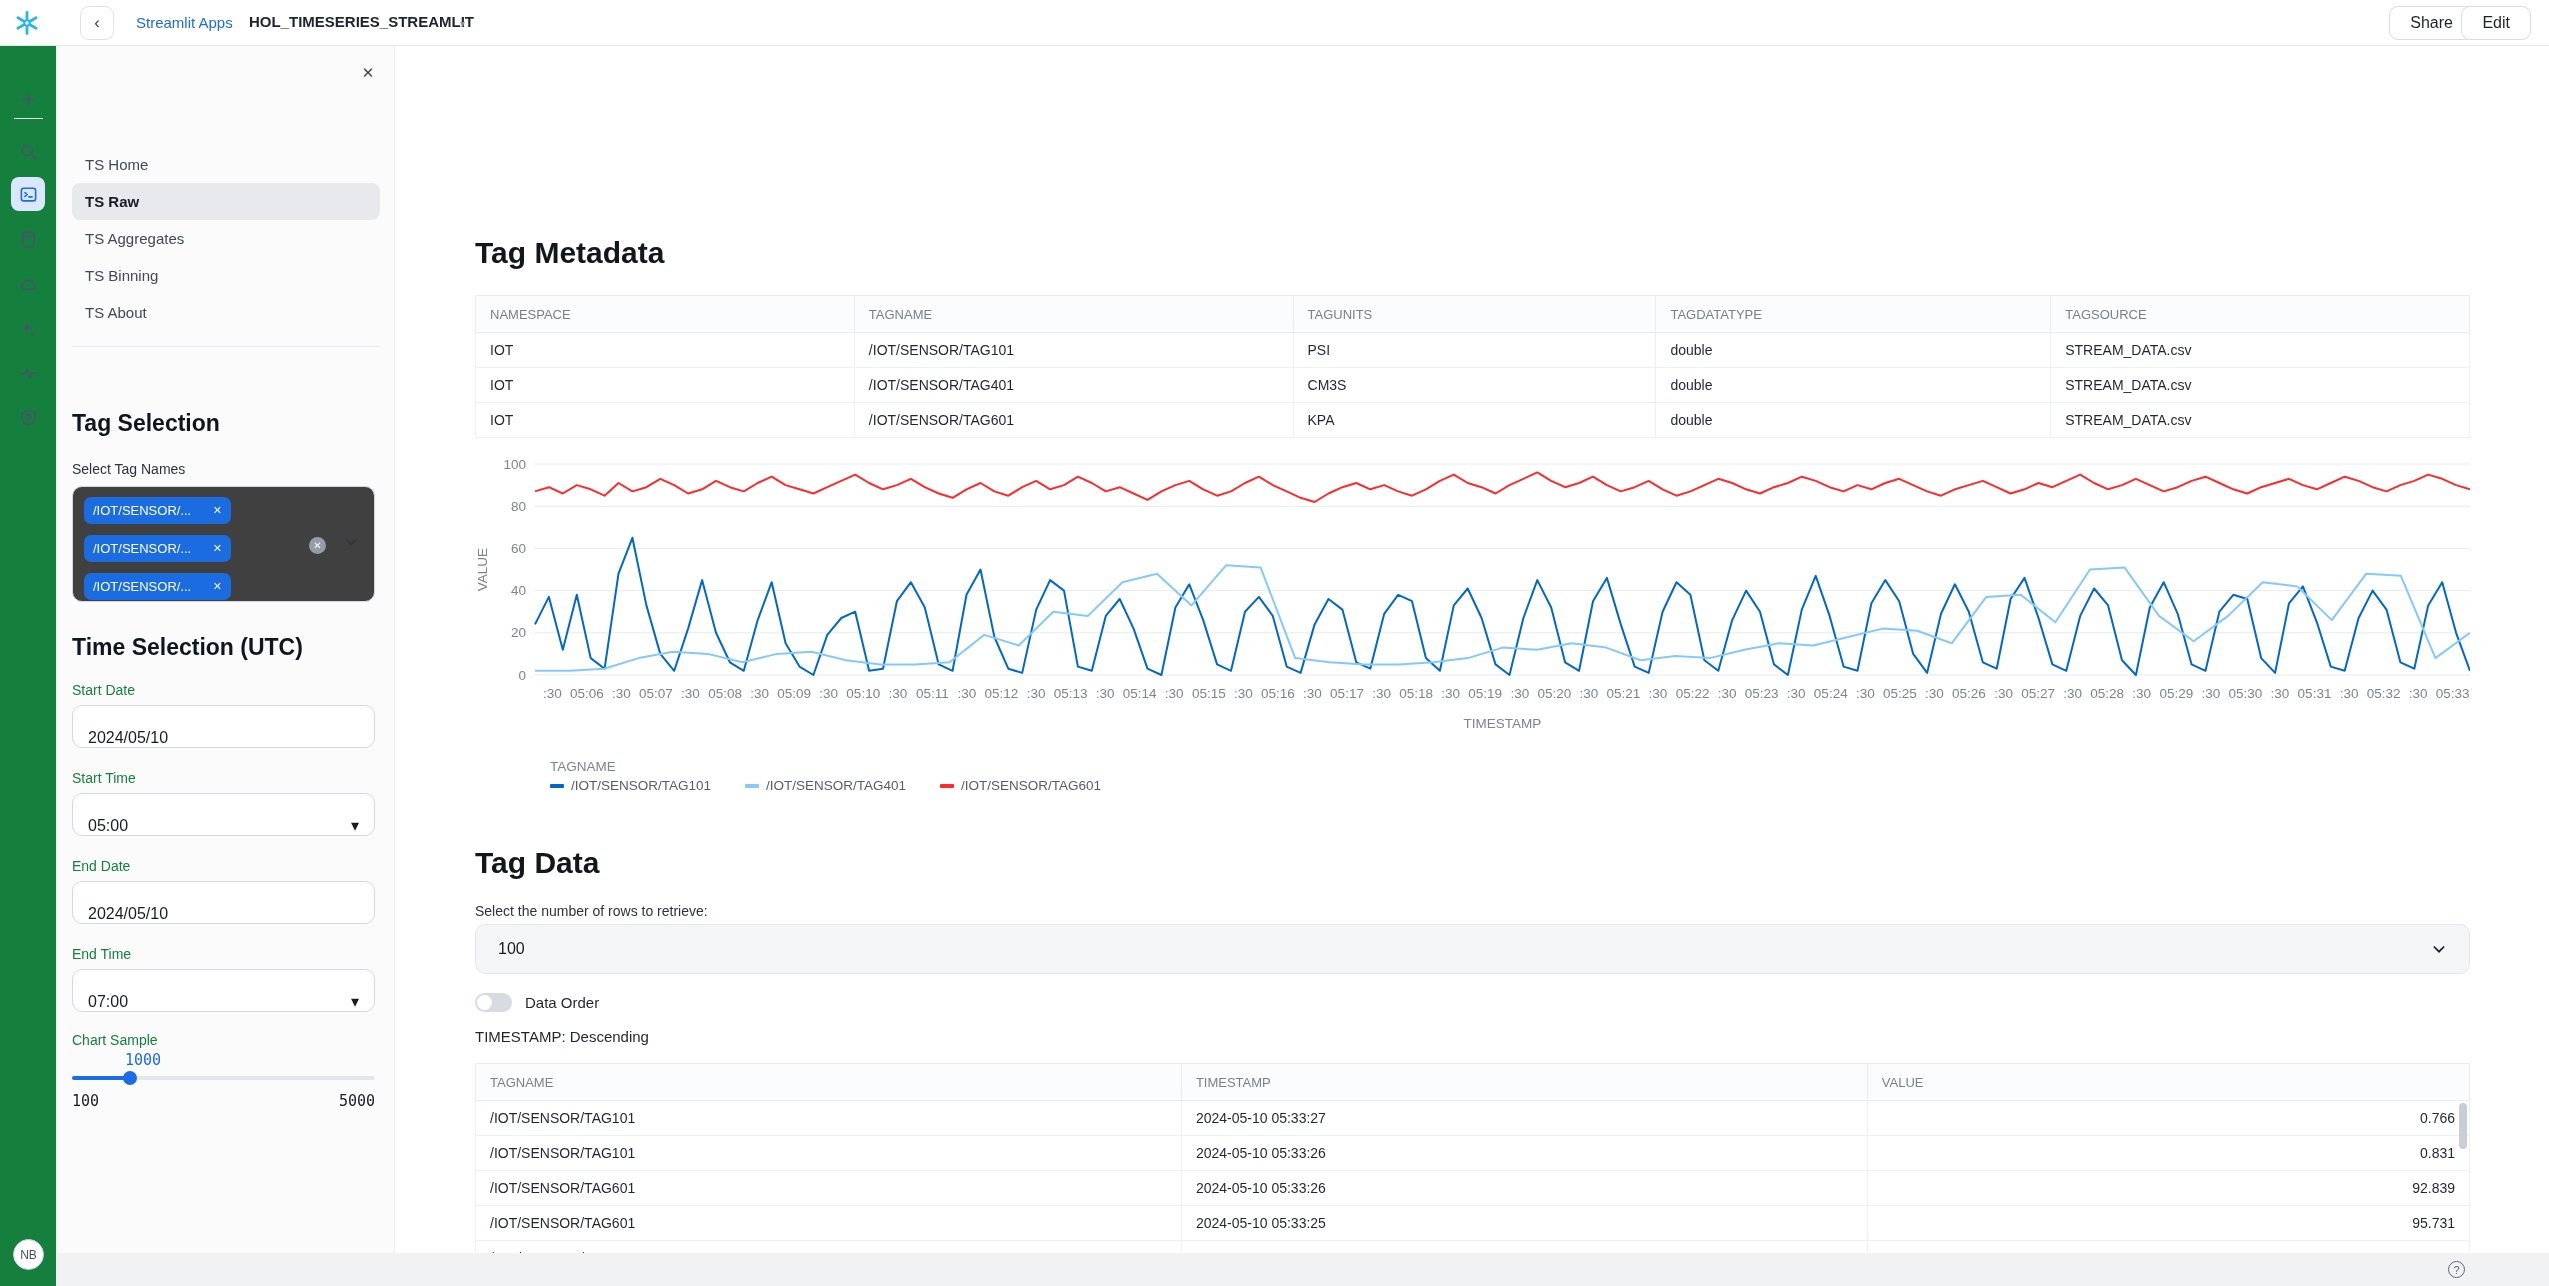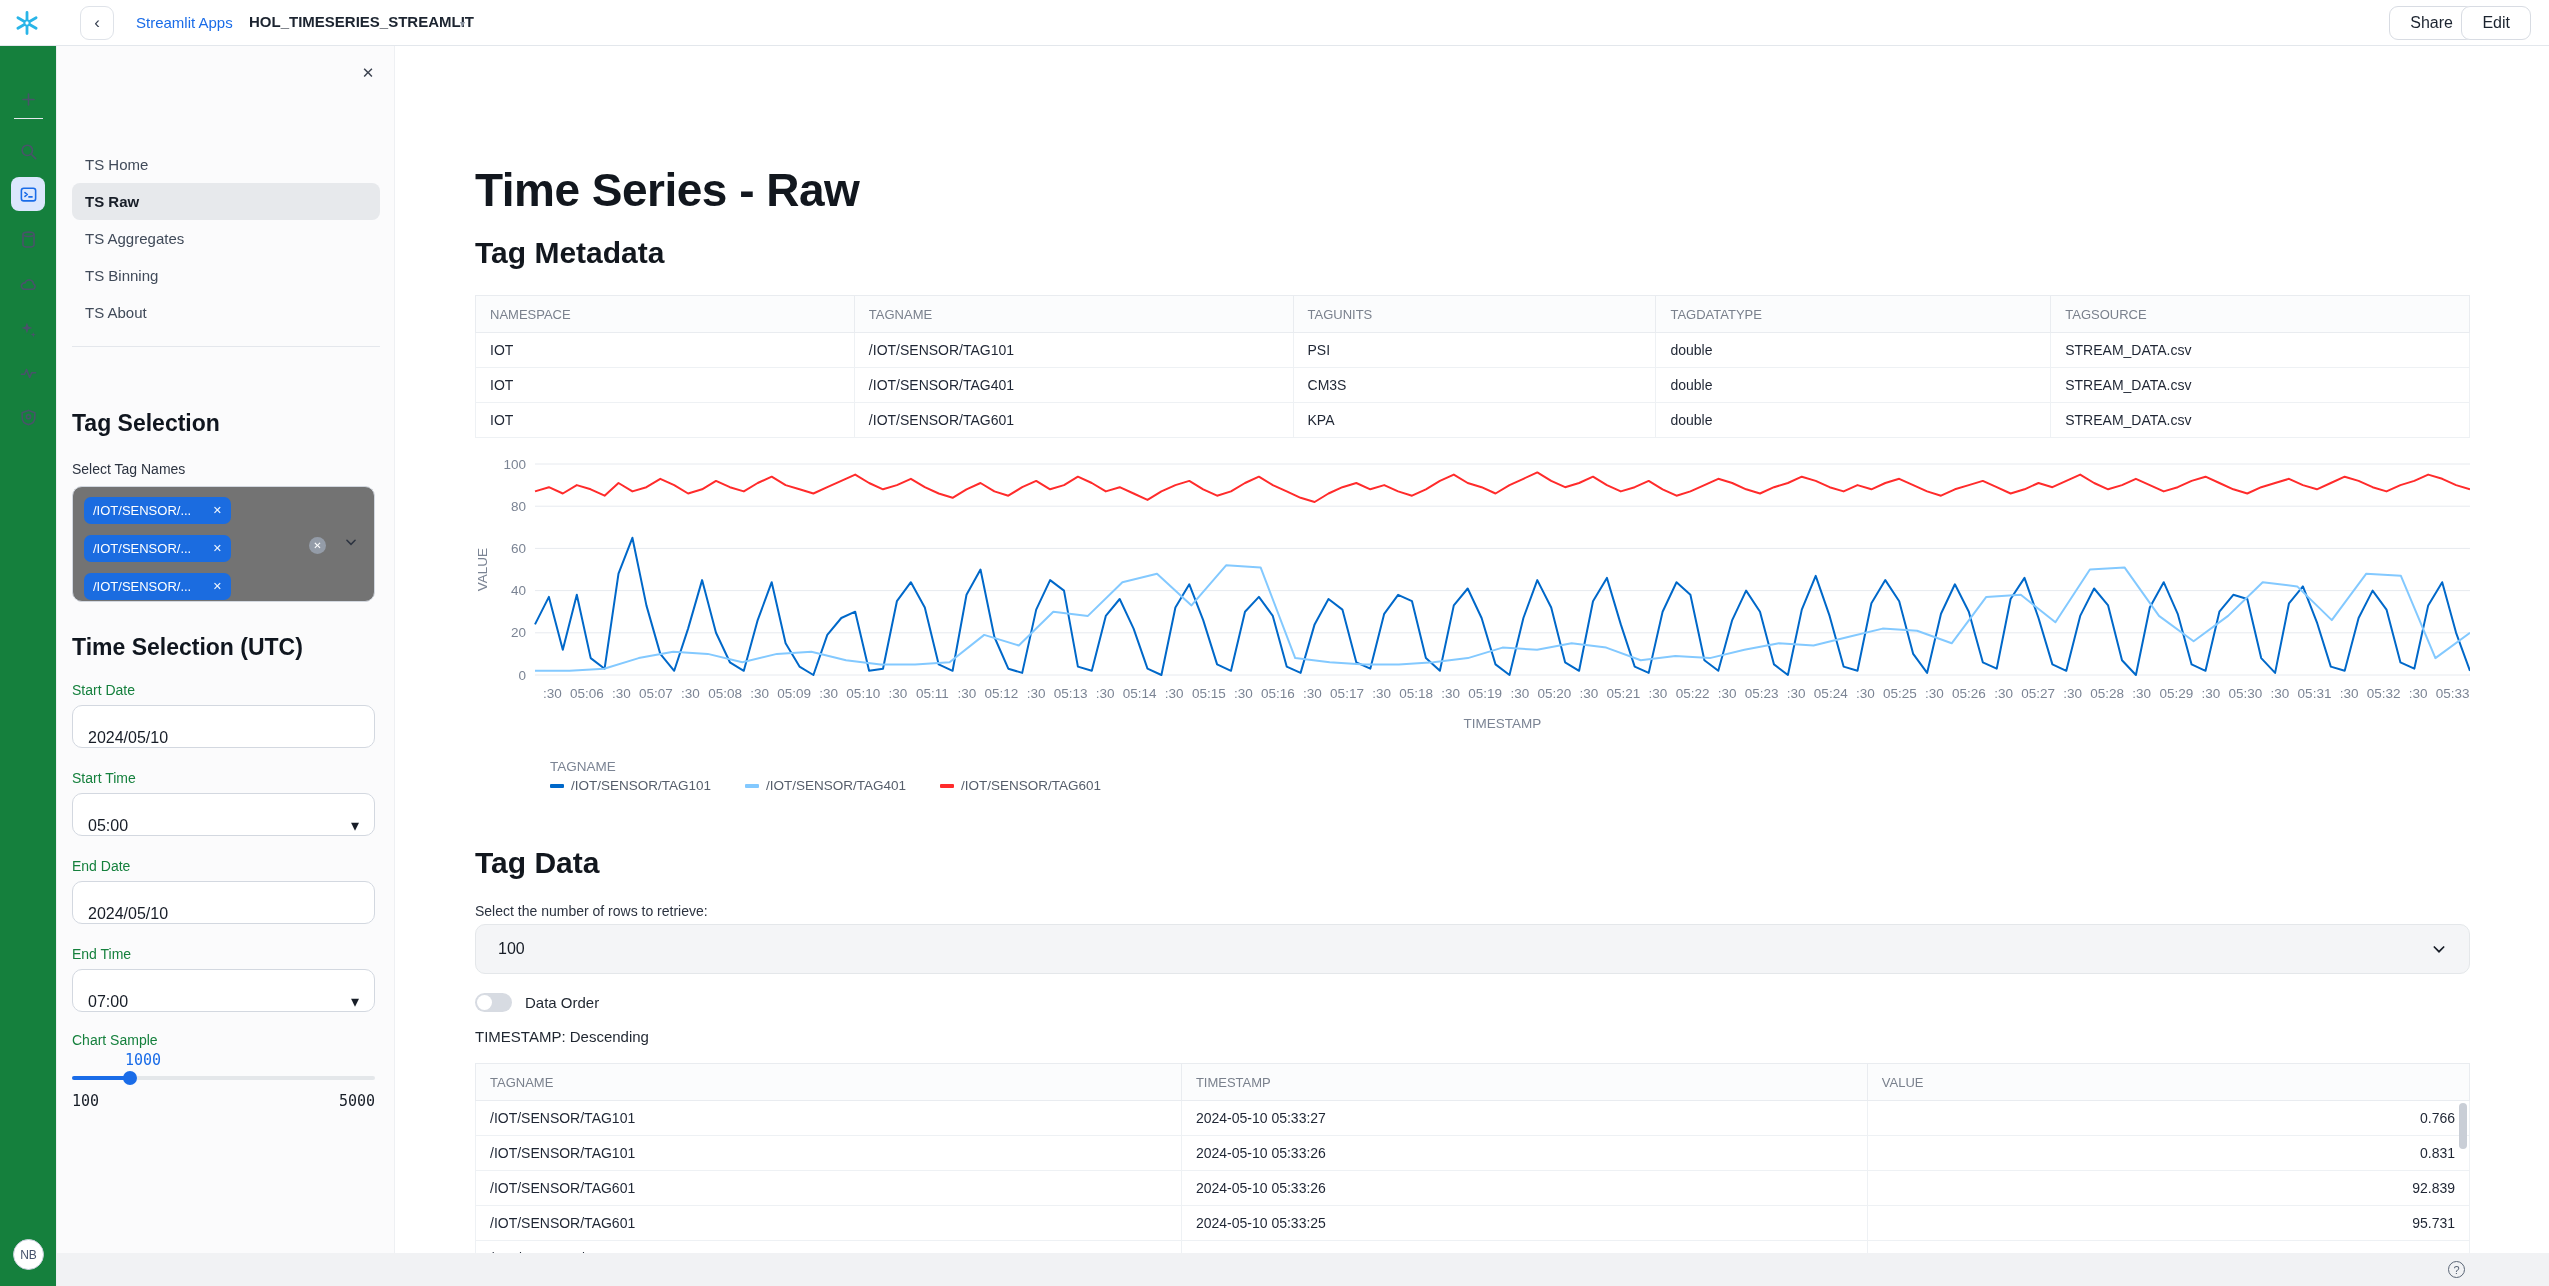--- a/index.html
+++ b/index.html
@@ -35,21 +35,21 @@
   #sb-close { position:absolute; right:17px; top:18px; width:18px; height:18px; color:#3c4350; font-size:15px;
     display:flex; align-items:center; justify-content:center; cursor:pointer; }
   #nav { position:absolute; left:15px; top:100px; width:308px; }
   .nav-item { height:37px; display:flex; align-items:center; padding-left:13px; font-size:15px;
     color:#404a59; border-radius:8px; cursor:pointer; }
   .nav-item.active { background:#e7e9ec; color:#171d27; font-weight:bold; }
   #nav-divider { position:absolute; left:15px; top:300px; width:308px; height:1px; background:#e4e7ec; }
   .sb-h2 { font-size:23px; font-weight:bold; color:#10161f; }
   #tag-sel-title { position:absolute; left:15px; top:364px; }
   #tag-sel-label { position:absolute; left:15px; top:415px; font-size:14px; color:#2c3340; }
-  #multiselect { position:absolute; left:15px; top:440px; width:303px; height:116px; background:#737373;
+  #multiselect { position:absolute; left:15px; top:440px; width:303px; height:116px; background:#404040;
     border:1px solid #d3d8e0; border-radius:10px; cursor:pointer; }
   .chip { position:absolute; left:11px; height:27px; width:147px; background:#1b6ce0; border-radius:7px;
     color:#fff; font-size:13px; display:flex; align-items:center; padding:0 9px; justify-content:space-between; cursor:default; }
   .chip .x { font-size:11px; margin-left:8px; cursor:pointer; opacity:.95; }
   #ms-clear { position:absolute; right:48px; top:50px; width:17px; height:17px; border-radius:50%;
     background:#949ca8; color:#fff; font-size:10px; display:flex; align-items:center; justify-content:center; cursor:pointer; }
   #ms-caret { position:absolute; right:16px; top:48px; color:#2c3340; cursor:pointer; }
   #time-sel-title { position:absolute; left:15px; top:588px; }
   .sb-label { position:absolute; left:15px; font-size:14px; color:#15803d; }
   .sb-input { position:absolute; left:15px; width:303px; height:43px; background:#fff; border:1px solid #d3d8e0;
@@ -236,21 +236,20 @@
   <div id="slider-value" style="left: 68px; text-align: center;">1000</div>
   <div id="slider-track">
     <div id="slider-fill" style="width: 19%;"></div>
     <div id="slider-thumb" style="left: calc(19% - 7px);"></div>
   </div>
   <div id="slider-min">100</div>
   <div id="slider-max">5000</div>
 </div>
 
 <div id="main">
-  <div id="page-title">Time Series - Raw</div>
 
   <div id="meta-heading" class="h2">Tag Metadata</div>
   <table id="meta-table">
       <colgroup>
         <col style="width:19%">
         <col style="width:22%">
         <col style="width:18.2%">
         <col style="width:19.8%">
         <col style="width:21%">
       </colgroup>

